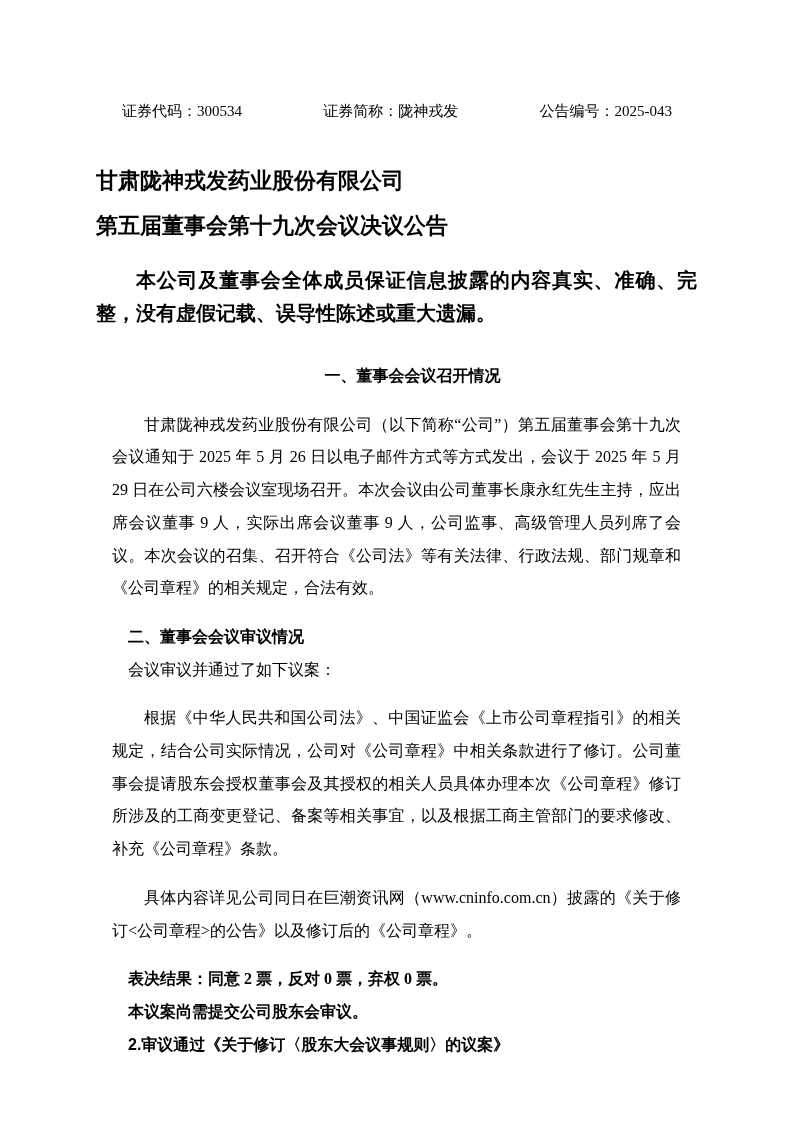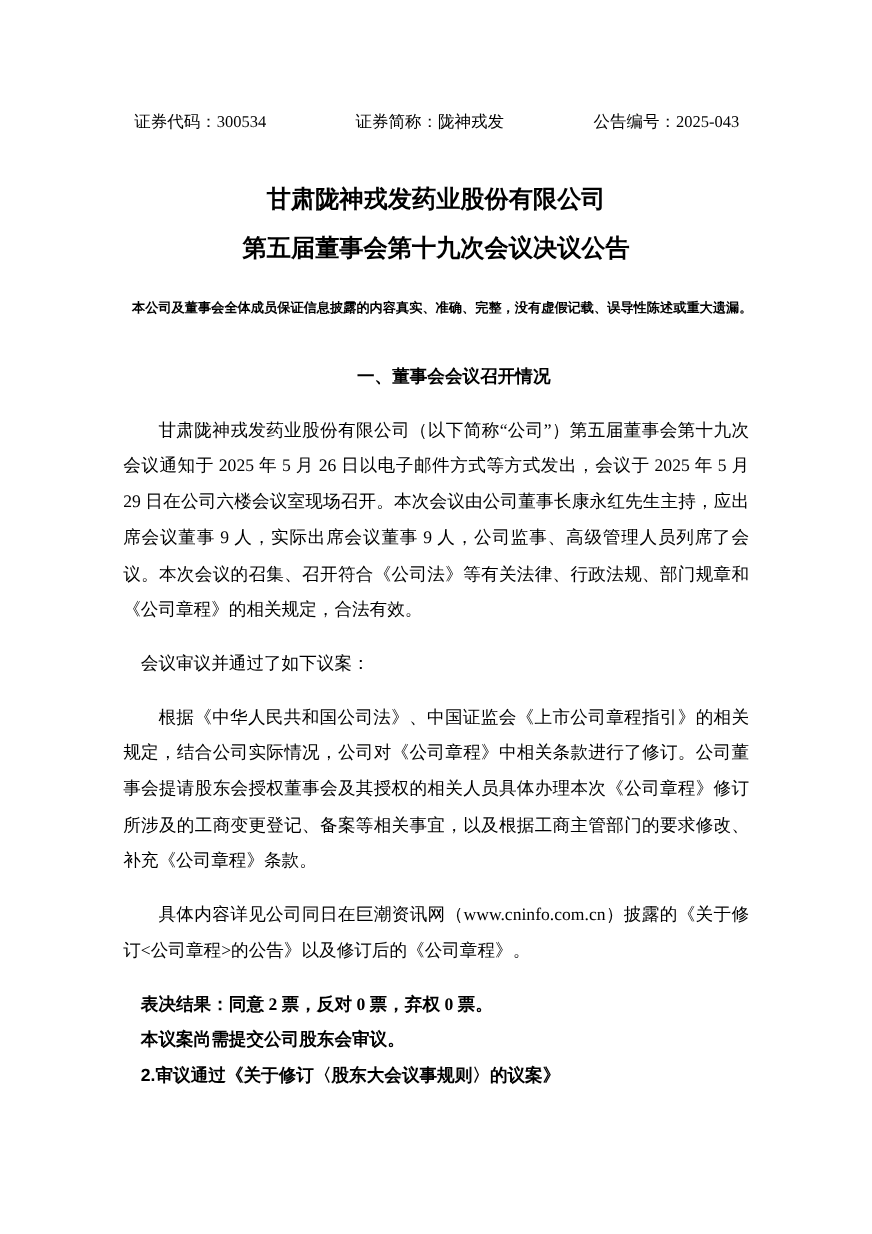--- a/index.html
+++ b/index.html
@@ -29,33 +29,32 @@
     align-items: baseline;
     padding: 0 25px 0 26px;
     font-size: 15px;
     line-height: 20px;
     white-space: nowrap;
   }
 
   
   .doc-title {
     margin-top: 37px;
-    text-align: center;
     font-family: "Liberation Sans", "DejaVu Sans", sans-serif;
     font-weight: bold;
     font-size: 22px;
     line-height: 45px;
   }
 
   
   .declaration {
     margin-top: 16px;
     font-family: "Liberation Sans", "DejaVu Sans", sans-serif;
     font-weight: bold;
-    font-size: 12px;
+    font-size: 20px;
     line-height: 33px;
     text-indent: 2em;
     text-align: justify;
   }
 
   .body-text {
     font-size: 16px;
     line-height: 32.7px;
   }
 
@@ -104,20 +103,21 @@
   </div>
 
   <p class="declaration">本公司及董事会全体成员保证信息披露的内容真实、准确、完整，没有虚假记载、误导性陈述或重大遗漏。</p>
 
   <div class="body-text">
 
     <p class="sec-heading first">一、董事会会议召开情况</p>
 
     <p class="para">甘肃陇神戎发药业股份有限公司（以下简称“公司”）第五届董事会第十九次会议通知于 2025 年 5 月 26 日以电子邮件方式等方式发出，会议于 2025 年 5 月 29 日在公司六楼会议室现场召开。本次会议由公司董事长康永红先生主持，应出席会议董事 9 人，实际出席会议董事 9 人，公司监事、高级管理人员列席了会议。本次会议的召集、召开符合《公司法》等有关法律、行政法规、部门规章和《公司章程》的相关规定，合法有效。</p>
 
+    <p class="sec-heading">二、董事会会议审议情况</p>
 
     <p class="single-line">会议审议并通过了如下议案：</p>
 
 
     <p class="para">根据《中华人民共和国公司法》、中国证监会《上市公司章程指引》的相关规定，结合公司实际情况，公司对《公司章程》中相关条款进行了修订。公司董事会提请股东会授权董事会及其授权的相关人员具体办理本次《公司章程》修订所涉及的工商变更登记、备案等相关事宜，以及根据工商主管部门的要求修改、补充《公司章程》条款。</p>
 
     <p class="para">具体内容详见公司同日在巨潮资讯网（www.cninfo.com.cn）披露的《关于修订&lt;公司章程&gt;的公告》以及修订后的《公司章程》。</p>
 
     <p class="vote-line">表决结果：同意 2 票，反对 0 票，弃权 0 票。</p>
 

